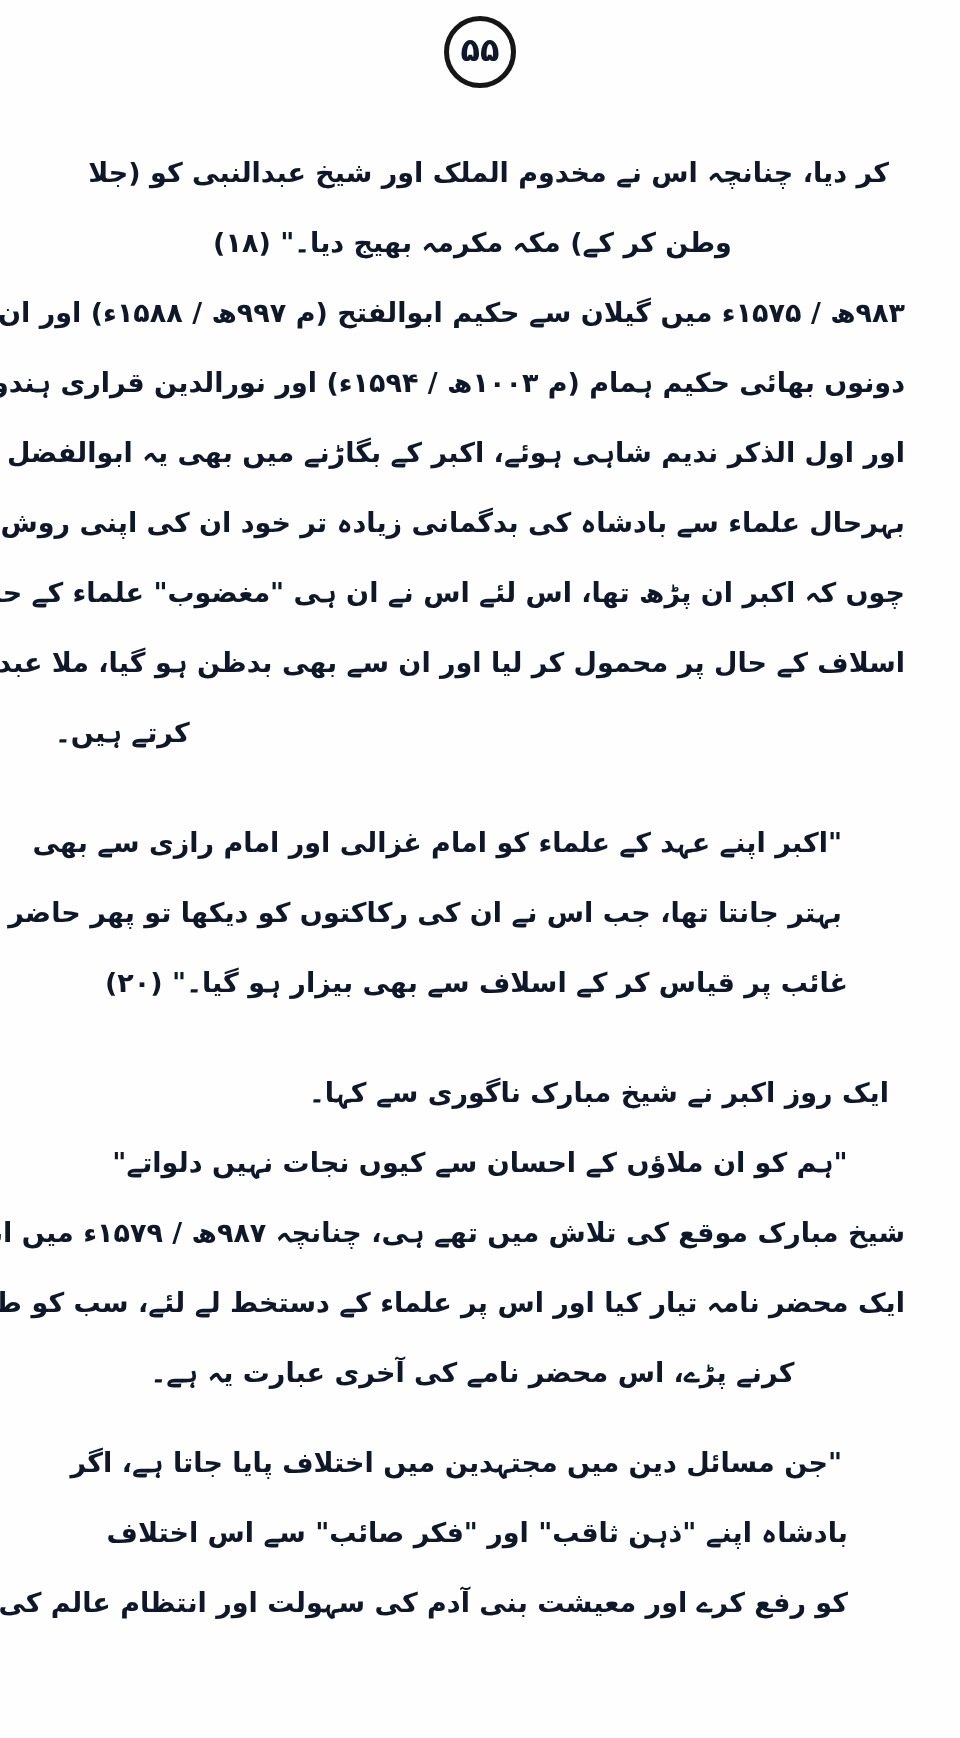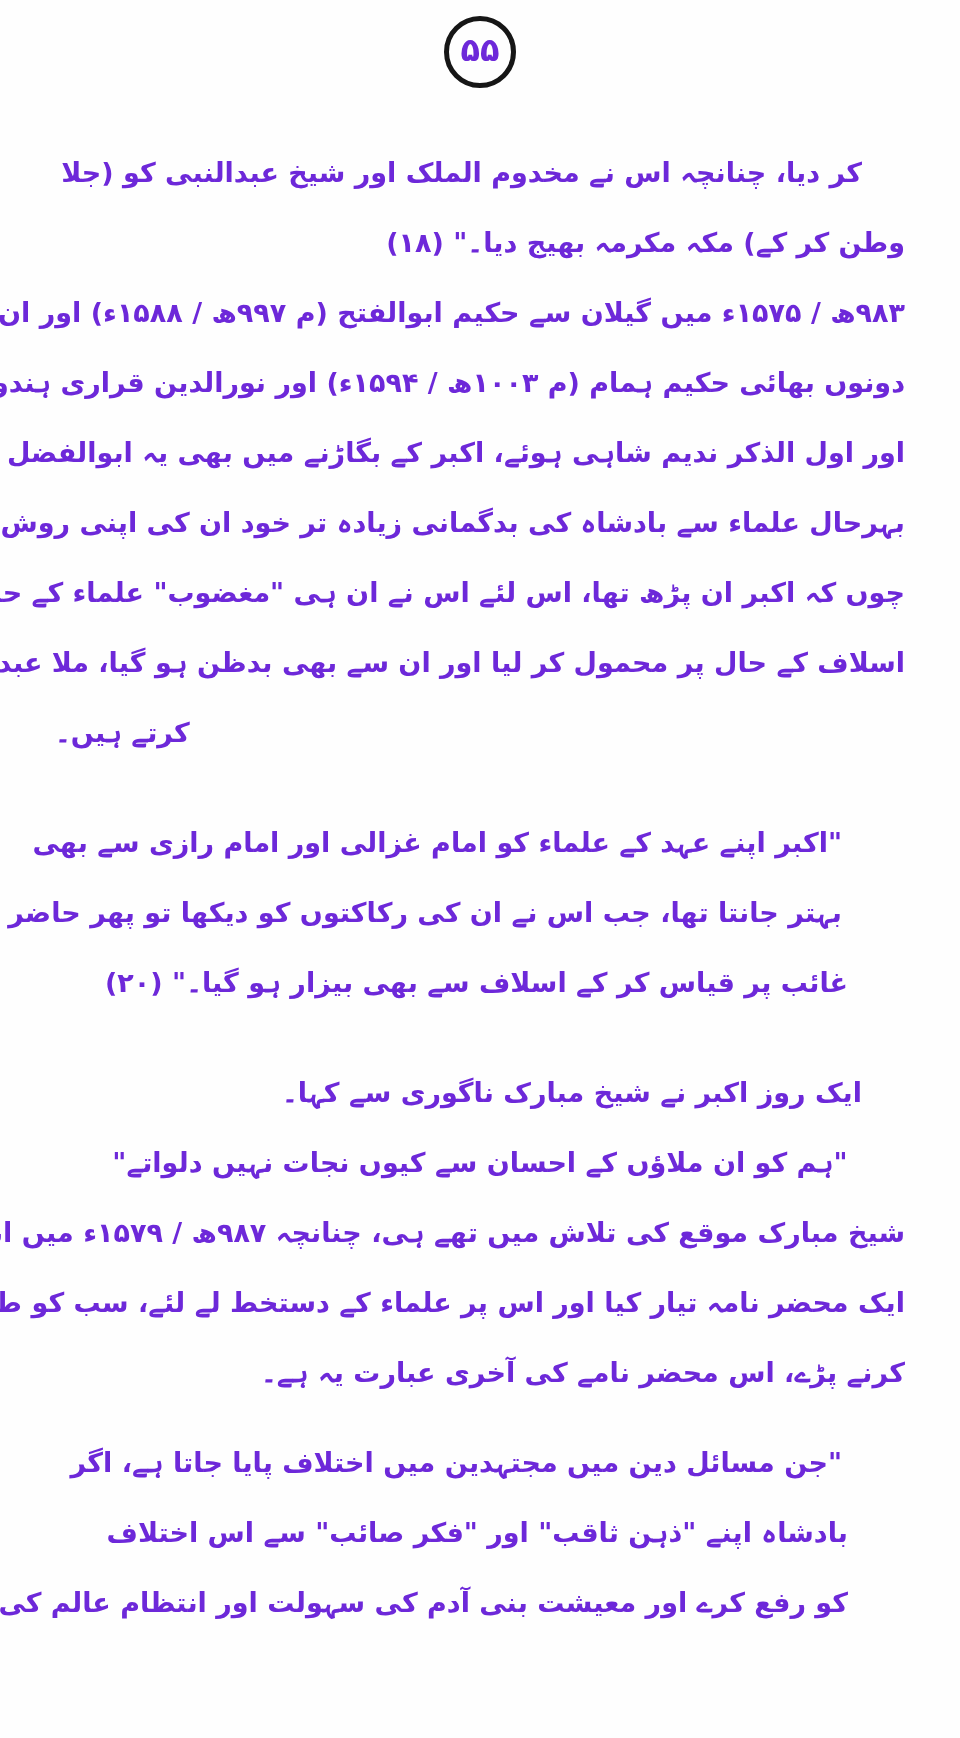--- a/index.html
+++ b/index.html
@@ -1,21 +1,21 @@
 <!DOCTYPE html>
 <html lang="ur" dir="rtl"><head>
 <meta charset="utf-8">
 <style>
   html,body{margin:0;padding:0;background:#ffffff;}
   .page{
     position:relative;
     width:960px;height:1738px;
     margin:0 auto;
     background:#fefefe;
-    color:#6d28d9;
+    color:#0f172a;
     font-family:"DejaVu Sans", sans-serif;
     overflow:hidden;
   }
   .badge{
     width:72px;height:72px;
     margin:16px auto 0 auto;
     border:5px solid #161616;
     border-radius:50%;
     display:flex;align-items:center;justify-content:center;
     box-sizing:border-box;
@@ -32,23 +32,23 @@
     line-height:70px;
     height:70px;
     padding:0 55px;
     text-align:right;
     white-space:nowrap;
     letter-spacing:0.5px;
   }
   
   .fill{text-align:justify;text-align-last:justify;}
   
-  .in-r{padding-right:98px;}
+  .in-r{padding-right:71px;}
   
-  .end-far{text-align:right;padding-left:40px;}
+  .end-far{text-align:center;padding-left:40px;}
   
   .end-mid{text-align:left;}
   
   .quote{padding-right:118px;padding-left:118px;}
   .q-in{padding-right:112px;}
   .center{text-align:center;}
   .gap-lg{margin-top:40px;}
   .gap-sm{margin-top:20px;}
 </style>
 </head>

